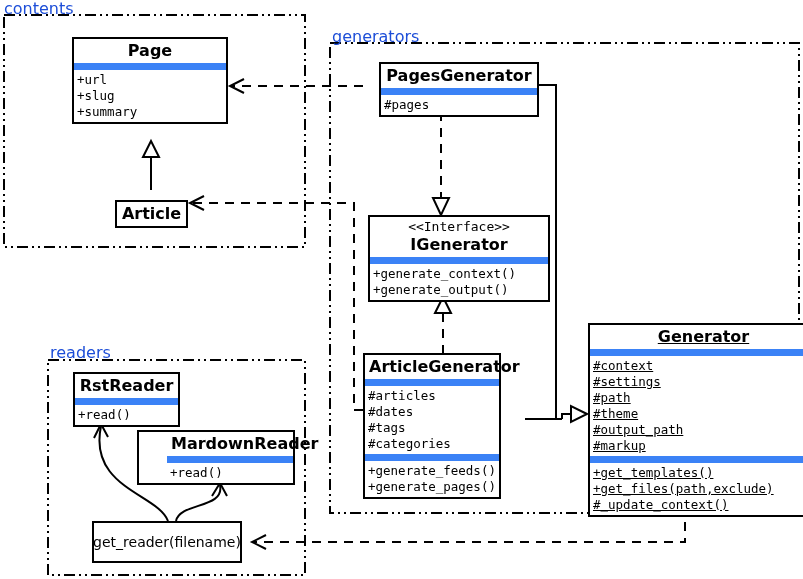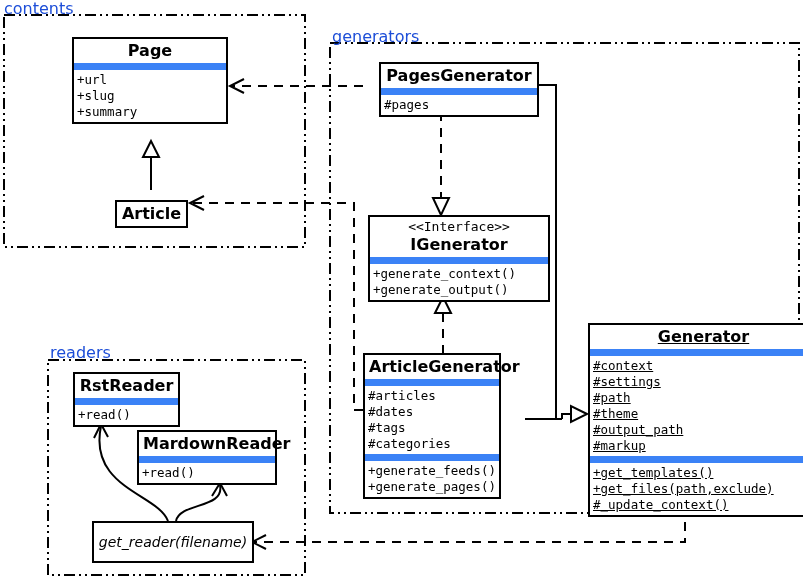--- a/index.html
+++ b/index.html
@@ -160,22 +160,22 @@
     </div>
   </div>
 
   <div class="cls" style="left:73px;top:372px;width:107px;">
     <div class="cls-title">RstReader</div>
     <div class="cls-sec">
       <div class="mem">+read()</div>
     </div>
   </div>
 
-  <div class="cls" style="left:137px;top:430px;width:140px;">
+  <div class="cls" style="left:137px;top:430px;width:158px;padding-left:28px;">
     <div class="cls-title">MardownReader</div>
     <div class="cls-sec">
       <div class="mem">+read()</div>
     </div>
   </div>
 
-  <div class="cls simple-box" style="left:92px;top:521px;width:162px;height:42px;font-style:italic;">get_reader(filename)</div>
+  <div class="cls simple-box" style="left:92px;top:521px;width:150px;height:42px;">get_reader(filename)</div>
 
 </div>
 
 </body></html>

